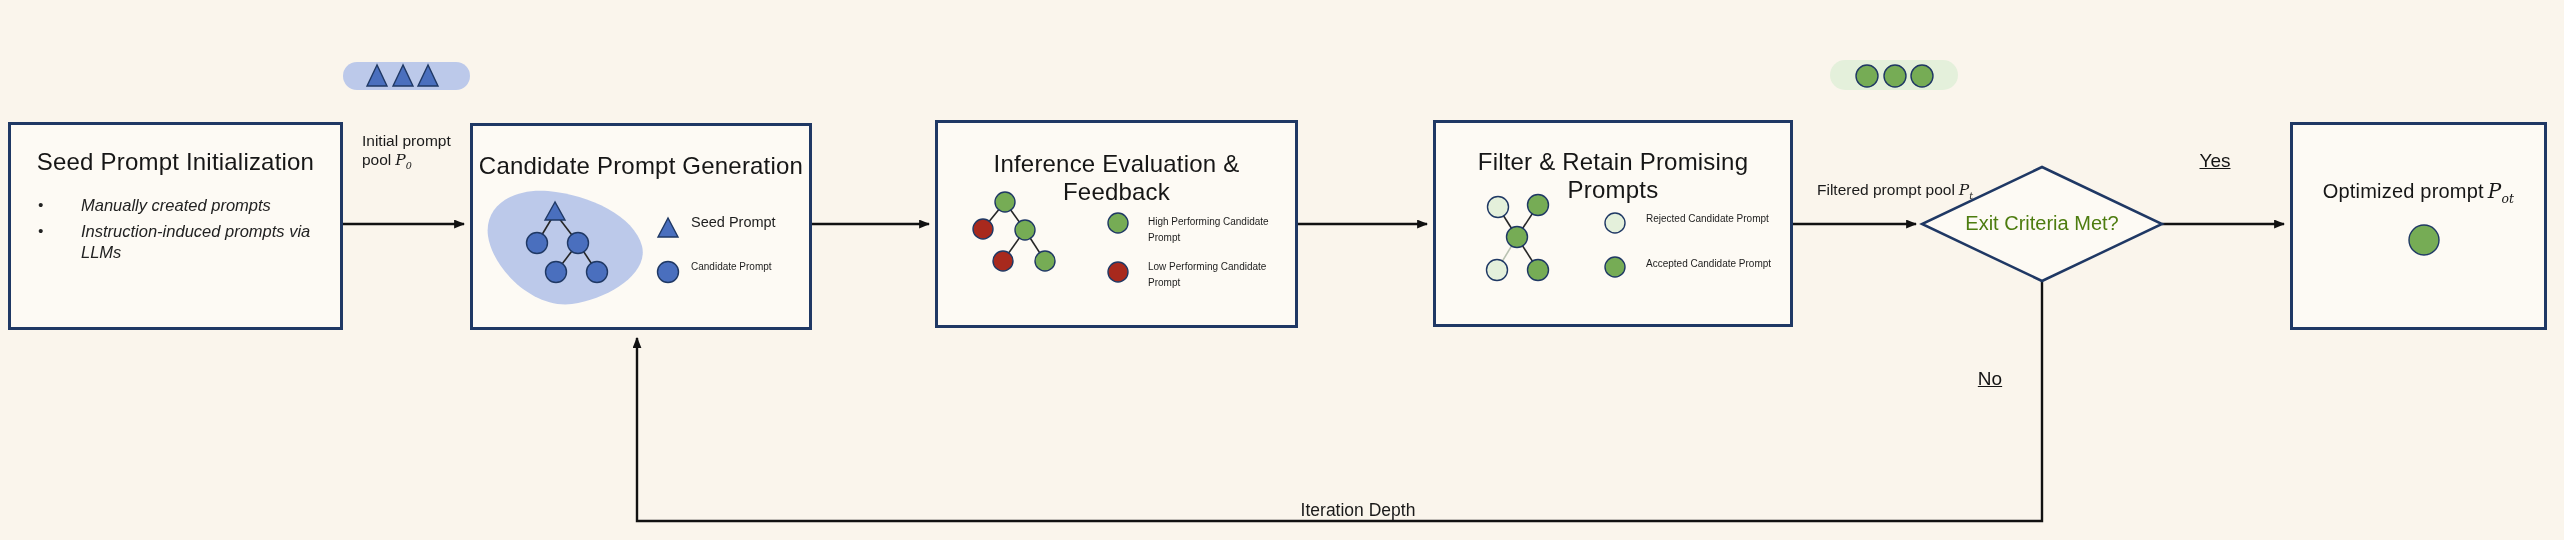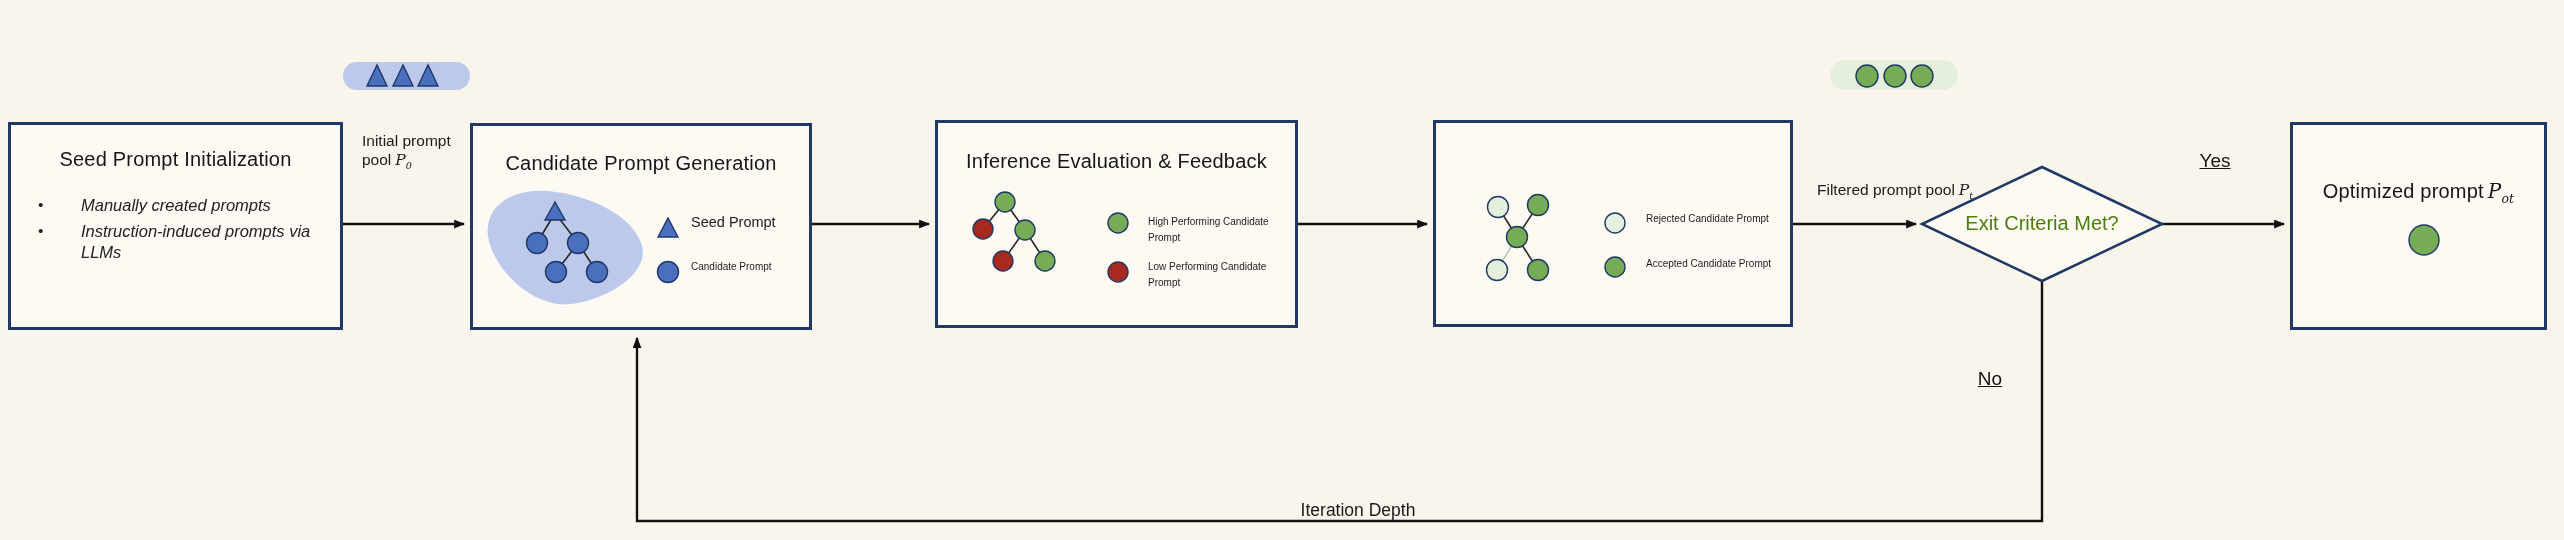--- a/index.html
+++ b/index.html
@@ -1,19 +1,19 @@
 <!DOCTYPE html>
 <html><head>
 <meta charset="utf-8">
 <style>
   html,body{margin:0;padding:0;}
   body{background:#faf5ec;font-family:"Liberation Sans",sans-serif;color:#1b1b1b;}
   #canvas{position:relative;width:2564px;height:540px;background:#faf5ec;overflow:hidden;}
   .flowbox{position:absolute;background:#fdfaf4;border:3px solid #1f3864;box-sizing:border-box;}
-  .boxtitle{position:absolute;left:0;right:0;text-align:center;font-size:20px;letter-spacing:.2px;color:#161616;}
+  .boxtitle{position:absolute;left:0;right:0;text-align:center;font-size:24px;letter-spacing:.2px;color:#161616;}
   .bullets{position:absolute;font-size:16.5px;line-height:21px;color:#222;}
   .bullet-item{position:relative;padding-left:43px;margin-bottom:5px;max-width:232px;}
   .bullet-item::before{content:"\2022";position:absolute;left:0;top:-1px;font-size:15px;}
   .legend-label{position:absolute;font-size:10px;line-height:15.5px;color:#1d1d1d;}
   .annot{position:absolute;font-size:15.5px;line-height:19px;color:#1a1a1a;}
   .branch-label{position:absolute;font-size:19px;color:#141414;text-align:center;width:50px;text-decoration:underline;}
   .scriptp{font-family:"DejaVu Serif",serif;font-style:italic;font-weight:500;margin-left:4px;}
   .scriptsub{font-family:"DejaVu Serif",serif;font-style:italic;font-size:0.62em;}
   .diamond-label{position:absolute;width:200px;text-align:center;font-size:20px;color:#4d7c0f;}
   svg{position:absolute;left:0;top:0;}
@@ -41,20 +41,21 @@
     <div class="legend-label" style="left:218px;top:133px;font-size:10px;">Candidate Prompt</div>
   </div>
 
   <div class="flowbox" style="left:935px;top:120px;width:363px;height:208px;">
     <div class="boxtitle" style="top:27px;">Inference Evaluation &amp; Feedback</div>
     <div class="legend-label" style="left:210px;top:91px;width:135px;">High Performing Candidate Prompt</div>
     <div class="legend-label" style="left:210px;top:136px;width:135px;">Low Performing Candidate Prompt</div>
   </div>
 
   <div class="flowbox" style="left:1433px;top:120px;width:360px;height:207px;">
+    <div class="boxtitle" style="top:25px;">Filter &amp; Retain Promising Prompts</div>
     <div class="legend-label" style="left:210px;top:88px;width:140px;">Rejected Candidate Prompt</div>
     <div class="legend-label" style="left:210px;top:133px;width:140px;">Accepted Candidate Prompt</div>
   </div>
 
   <div class="flowbox" style="left:2290px;top:122px;width:257px;height:208px;padding-left:32px;">
     <div class="boxtitle" style="top:54px;font-size:20px;"><span>Optimized prompt</span><span class="scriptp">P</span><sub class="scriptsub">ot</sub></div>
   </div>
 
   <svg width="2564" height="540" viewBox="0 0 2564 540">
     <defs>

